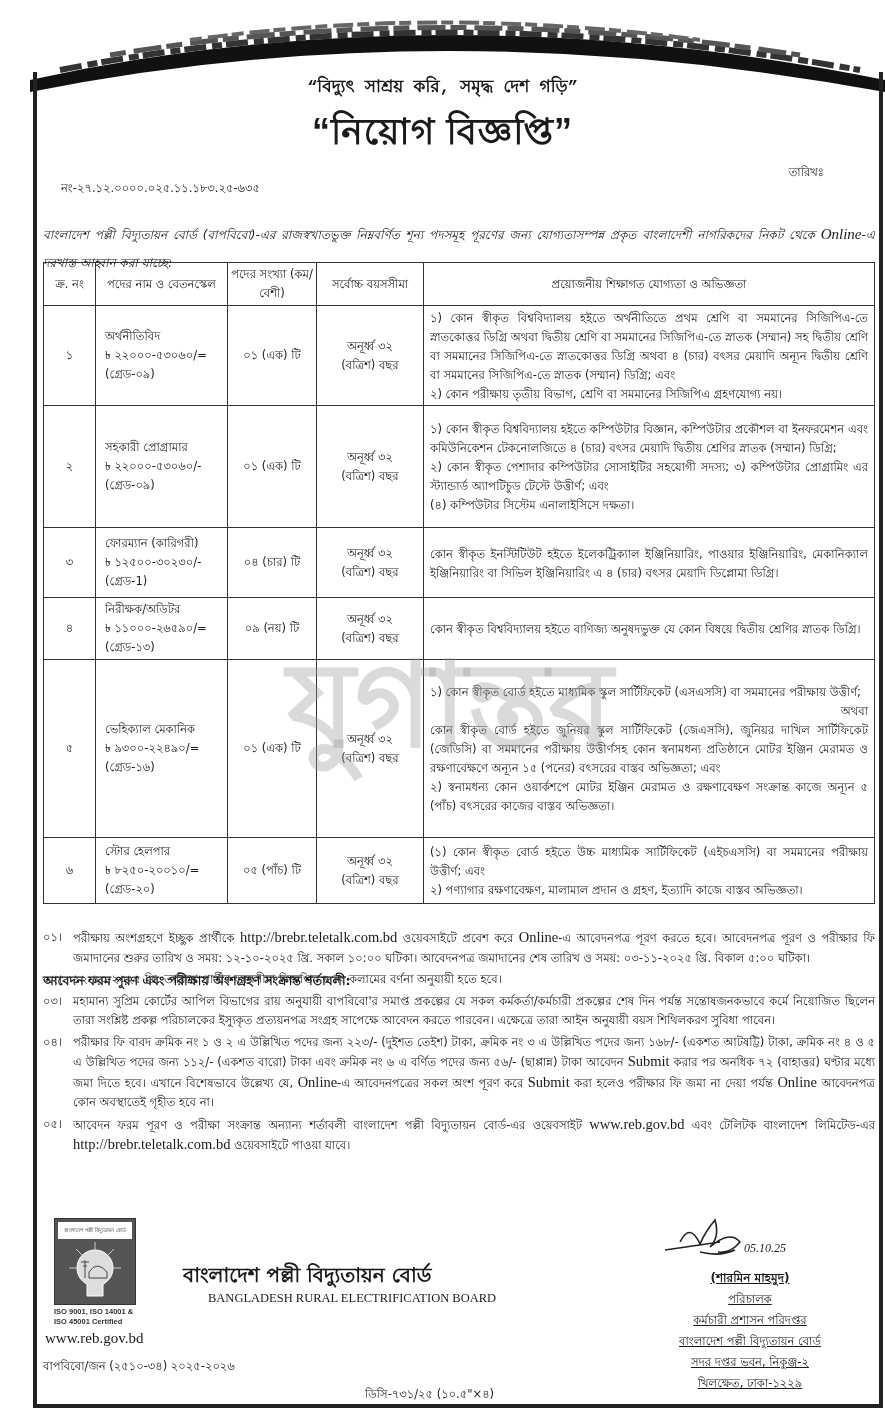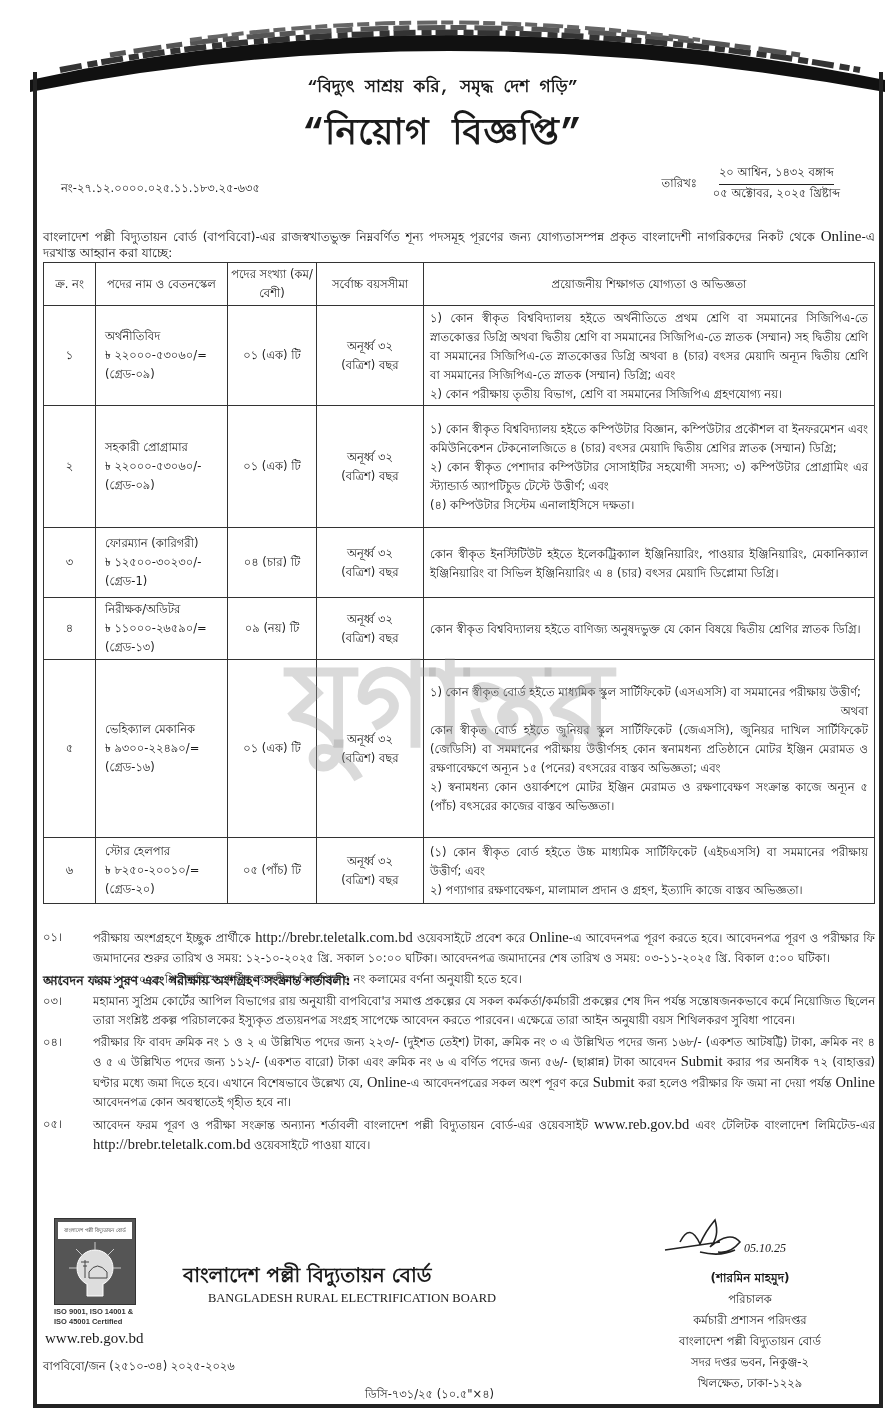--- a/index.html
+++ b/index.html
@@ -15,35 +15,35 @@
   .frame {
     position: absolute; left: 33px; top: 72px; width: 850px; height: 1336px;
     border-left: 4px solid #222; border-right: 4px solid #222; border-bottom: 4px solid #222;
   }
   .slogan {
     position: absolute; left: 0; width: 885px; top: 73px; text-align: center;
     font-size: 17px; font-weight: bold; font-family: Liberation Mono, monospace;
   }
   .title {
     position: absolute; left: 0; width: 885px; top: 104px; text-align: center;
-    font-size: 36px; font-weight: bold; font-family: Liberation Mono, monospace; letter-spacing: 1px;
+    font-size: 36px; font-weight: bold; font-family: Liberation Sans, sans-serif; letter-spacing: 1px;
   }
   .ref-no {
     position: absolute; left: 43px; top: 180px; font-size: 11.5px; font-family: "DejaVu Sans", sans-serif; margin-left: 18px;
   }
   .date-block {
     position: absolute; right: 45px; top: 164px; font-size: 11.5px; font-family: "DejaVu Sans", sans-serif;
     display: flex; align-items: center;
   }
   .date-label { margin-right: 16px; text-align: center; }
   .date-stack { display: flex; flex-direction: column; align-items: center; }
   .date-stack span:first-child { border-bottom: 1px solid #222; padding-bottom: 1px; }
   .intro {
-    position: absolute; left: 43px; top: 228px; width: 832px; font-size: 12px; line-height: 16px;
-    font-family: "DejaVu Sans", sans-serif; text-align: justify;
+    position: absolute; left: 43px; top: 220px; width: 832px; font-size: 12px; line-height: 28px;
+    font-family: "DejaVu Sans", sans-serif; text-align: justify; font-style: italic;
   }
   .intro .latin { font-family: "Liberation Serif", serif; font-size: 15px; }
   table.jobs {
     position: absolute; left: 43px; top: 262px; width: 832px; border-collapse: collapse;
     font-family: "DejaVu Sans", sans-serif; font-size: 11.5px; line-height: 19px;
   }
   table.jobs th, table.jobs td { border: 1px solid #333; vertical-align: middle; }
   table.jobs th { font-weight: normal; text-align: center; padding: 2px 3px; height: 42px; }
   table.jobs td.c-no { text-align: center; width: 52px; }
   table.jobs td.c-name { width: 132px; padding-left: 9px; }
@@ -61,21 +61,21 @@
     position: absolute; left: 43px; top: 960px; font-size: 12.5px; font-weight: bold;
     font-family: "DejaVu Sans", sans-serif;
     margin-top: 12px;
   }
   .terms {
     position: absolute; left: 43px; top: 928px; width: 832px;
     font-family: "DejaVu Sans", sans-serif; font-size: 11.5px; line-height: 19.5px;
   }
   .term { display: flex; margin-bottom: 2px; }
   .term-no { width: 30px; flex: none; }
-  .term-text { flex: 1; text-align: justify; margin-left: 20px; }
+  .term-text { flex: 1; text-align: justify; }
   .latin { font-family: "Liberation Serif", serif; font-size: 14.5px; }
   .logo {
     position: absolute; left: 54px; top: 1218px; width: 82px; height: 87px;
     background: #555; border: 1px solid #333;
   }
   .logo-top {
     background: #fff; height: 17px; margin: 3px; font-size: 5px; text-align: center; line-height: 17px;
     font-family: "DejaVu Sans", sans-serif;
   }
   .iso {
@@ -96,45 +96,41 @@
     position: absolute; left: 43px; top: 1358px; font-size: 11.5px; font-family: "DejaVu Sans", sans-serif;
   }
   .dc-no {
     position: absolute; left: 365px; top: 1386px; font-size: 11.5px; font-family: "DejaVu Sans", sans-serif;
   }
   .signature {
     position: absolute; left: 660px; top: 1212px; width: 130px; height: 52px;
   }
   .sign-block {
     position: absolute; left: 640px; top: 1268px; width: 220px; text-align: center;
-    font-family: "DejaVu Sans", sans-serif; font-size: 11.5px; line-height: 21px;
+    font-family: "DejaVu Sans", sans-serif; font-size: 11.5px; line-height: 21px; text-decoration: underline;
   }
   .sign-name { font-weight: bold; font-size: 12px; }
 </style>
 </head>
 <body>
 
 <svg class="arch" viewBox="0 0 885 110">
   <path d="M30,80 Q440,-10 885,80 L885,92 Q440,10 30,92 Z" fill="#111"></path>
   <path d="M60,70 Q440,-5 860,70" stroke="#333" stroke-width="6" fill="none" stroke-dasharray="22 6 10 4"></path>
   <path d="M110,55 Q440,0 800,55" stroke="#555" stroke-width="5" fill="none" stroke-dasharray="16 8 28 5"></path>
   <path d="M190,40 Q440,5 700,40" stroke="#666" stroke-width="4" fill="none" stroke-dasharray="12 6 20 4"></path>
 </svg>
 <div class="frame"></div>
 
 <div class="slogan">“বিদ্যুৎ সাশ্রয় করি, সমৃদ্ধ দেশ গড়ি”</div>
 <div class="title">“নিয়োগ বিজ্ঞপ্তি”</div>
 
 <div class="ref-no">নং-২৭.১২.০০০০.০২৫.১১.১৮৩.২৫-৬৩৫</div>
 <div class="date-block">
   <span class="date-label">তারিখঃ</span>
-  <div class="date-stack">
-    <span>২০ আশ্বিন, ১৪৩২ বঙ্গাব্দ</span>
-    <span>০৫ অক্টোবর, ২০২৫ খ্রিষ্টাব্দ</span>
-  </div>
 </div>
 
 <div class="intro">
   <span>বাংলাদেশ পল্লী বিদ্যুতায়ন বোর্ড (বাপবিবো)-এর রাজস্বখাতভুক্ত নিম্নবর্ণিত শূন্য পদসমূহ পূরণের জন্য যোগ্যতাসম্পন্ন প্রকৃত বাংলাদেশী নাগরিকদের নিকট থেকে</span>
   <span class="latin">Online</span><span>-এ দরখাস্ত আহ্বান করা যাচ্ছে:</span>
 </div>
 
 <table class="jobs">
   <thead>
     <tr>

